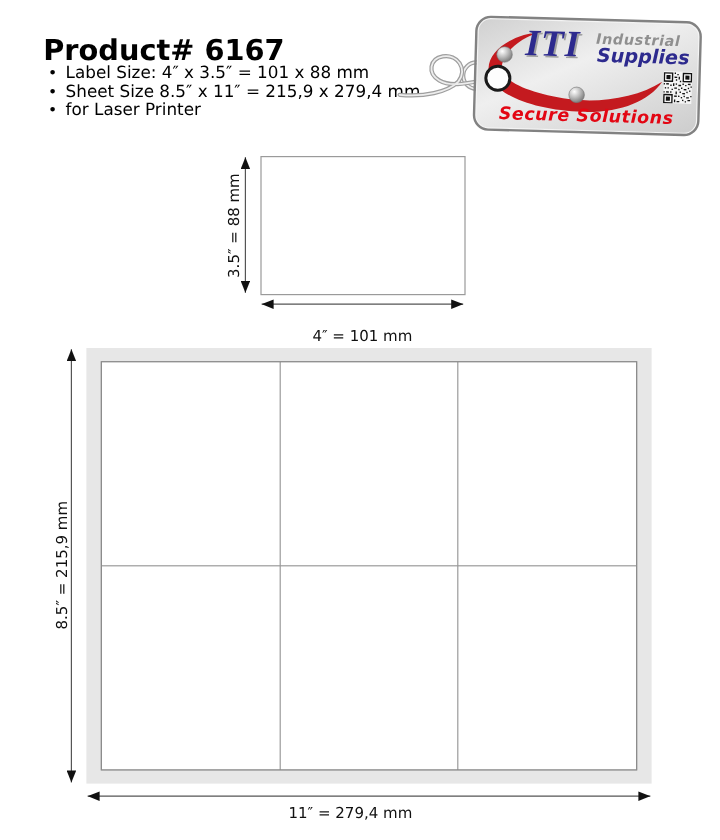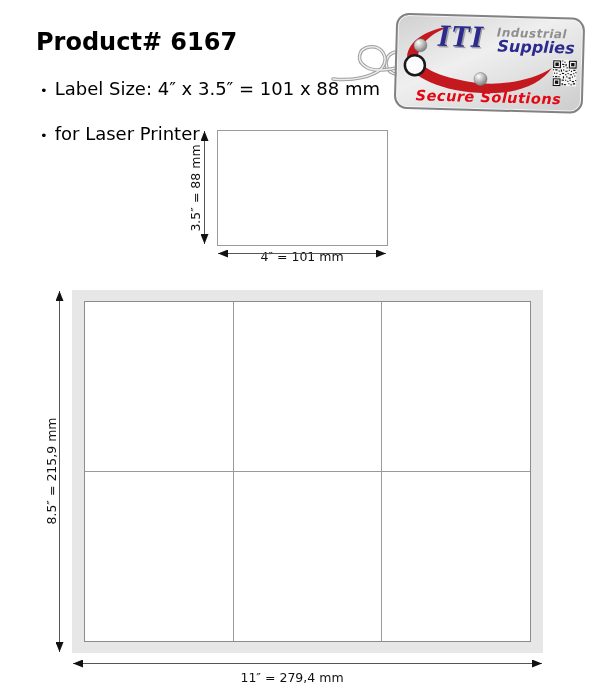--- a/index.html
+++ b/index.html
@@ -2,21 +2,21 @@
 <html><head>
 <meta charset="utf-8">
 <style>
   html,body{margin:0;padding:0;background:#fff;}
   .canvas{position:relative;width:600px;height:700px;background:#fff;overflow:hidden;
           font-family:"DejaVu Sans","Liberation Sans",sans-serif;color:#000;}
 
   
   .title{position:absolute;left:36px;top:28px;font-size:24px;font-weight:bold;white-space:nowrap;}
   .bullets{position:absolute;left:40px;top:54px;}
-  .bullet-line{display:flex;align-items:baseline;font-size:18px;line-height:14.5px;white-space:nowrap;margin-top:28px;}
+  .bullet-line{display:flex;align-items:baseline;font-size:14px;line-height:14.5px;white-space:nowrap;}
   .bullet-line::before{content:"•";margin-right:7px;font-size:13px;}
 
   
   .dim{position:absolute;font-size:12.5px;color:#111;white-space:nowrap;}
   .dim.vert{transform:translate(-50%,-50%) rotate(-90deg);}
   .dim.horz{transform:translate(-50%,-50%);}
 
   
   .label-rect{position:absolute;left:217px;top:130px;width:169px;height:114px;
               border:1px solid #9a9a9a;background:#fff;}
@@ -50,20 +50,21 @@
            font-size:14.5px;font-style:italic;font-weight:bold;color:#e30613;letter-spacing:0.5px;}
 </style>
 </head>
 <body>
 
 <div class="canvas">
 
   <div class="title">Product# 6167</div>
   <div class="bullets">
     <div class="bullet-line">Label Size: 4″ x 3.5″ = 101 x 88 mm</div>
+    <div class="bullet-line">Sheet Size 8.5″ x 11″ = 215,9 x 279,4 mm</div>
     <div class="bullet-line">for Laser Printer</div>
   </div>
 
   <svg class="wire-svg" viewBox="0 0 95 52">
     <circle cx="72" cy="23" r="11" fill="none" stroke="#9e9e9e" stroke-width="3.5"></circle>
     <circle cx="72" cy="23" r="11" fill="none" stroke="#ededed" stroke-width="1.5"></circle>
     <path d="M 8,39 C 28,41 48,37 57,28 C 65,17 56,5 44,7 C 33,9 31,21 41,27 C 51,33 66,29 84,26" fill="none" stroke="#9e9e9e" stroke-width="3.5" stroke-linecap="round"></path>
     <path d="M 8,39 C 28,41 48,37 57,28 C 65,17 56,5 44,7 C 33,9 31,21 41,27 C 51,33 66,29 84,26" fill="none" stroke="#ededed" stroke-width="1.5" stroke-linecap="round"></path>
   </svg>
 
@@ -113,21 +114,21 @@
                  M0,15h1v1h-1z M2,15h2v1h-2z M5,15h1v1h-1z M9,15h1v2h-1z M12,15h1v1h-1z M14,16h2v1h-2z M17,15h1v1h-1z
                  M8,18h2v1h-2z M11,18h1v1h-1z M13,19h1v1h-1z M15,18h1v1h-1z M17,19h2v1h-2z M20,18h1v1h-1z
                  M8,21h1v2h-1z M10,22h2v1h-2z M14,21h1v1h-1z M16,22h1v1h-1z M18,21h2v1h-2z"></path>
       </g>
     </svg>
     <div class="tagline">Secure Solutions</div>
   </div>
 
   <div class="label-rect"></div>
   <div class="dim vert" style="left:195px;top:188px;">3.5″ = 88 mm</div>
-  <div class="dim horz" style="left:302px;top:256px;">4″ = 101 mm</div>
+  <div class="dim horz" style="left:302px;top:280px;">4″ = 101 mm</div>
 
   <div class="sheet"></div>
   <div class="labels-grid">
     <div class="cell"></div>
     <div class="cell"></div>
     <div class="cell"></div>
     <div class="cell"></div>
     <div class="cell"></div>
     <div class="cell"></div>
   </div>

